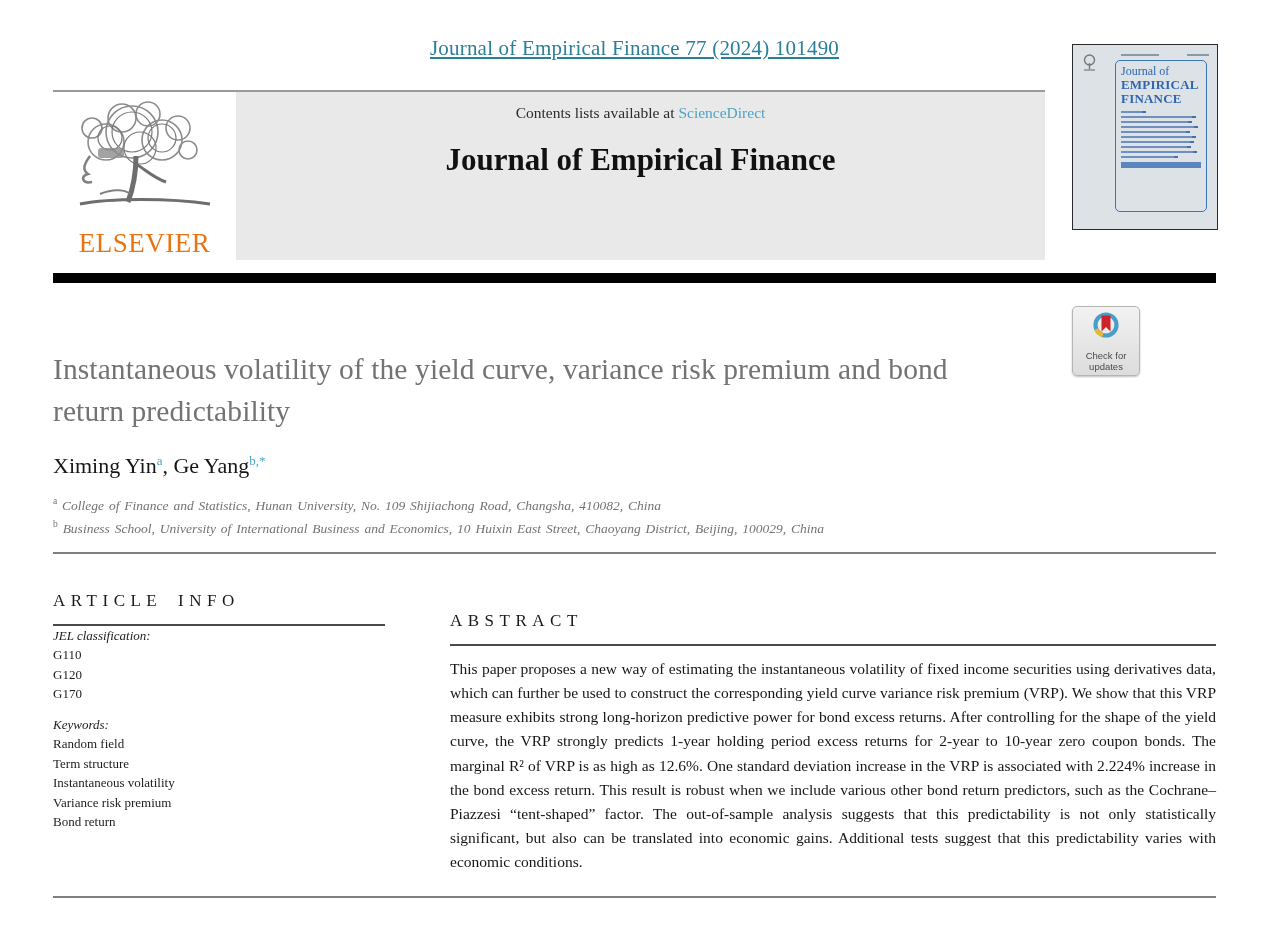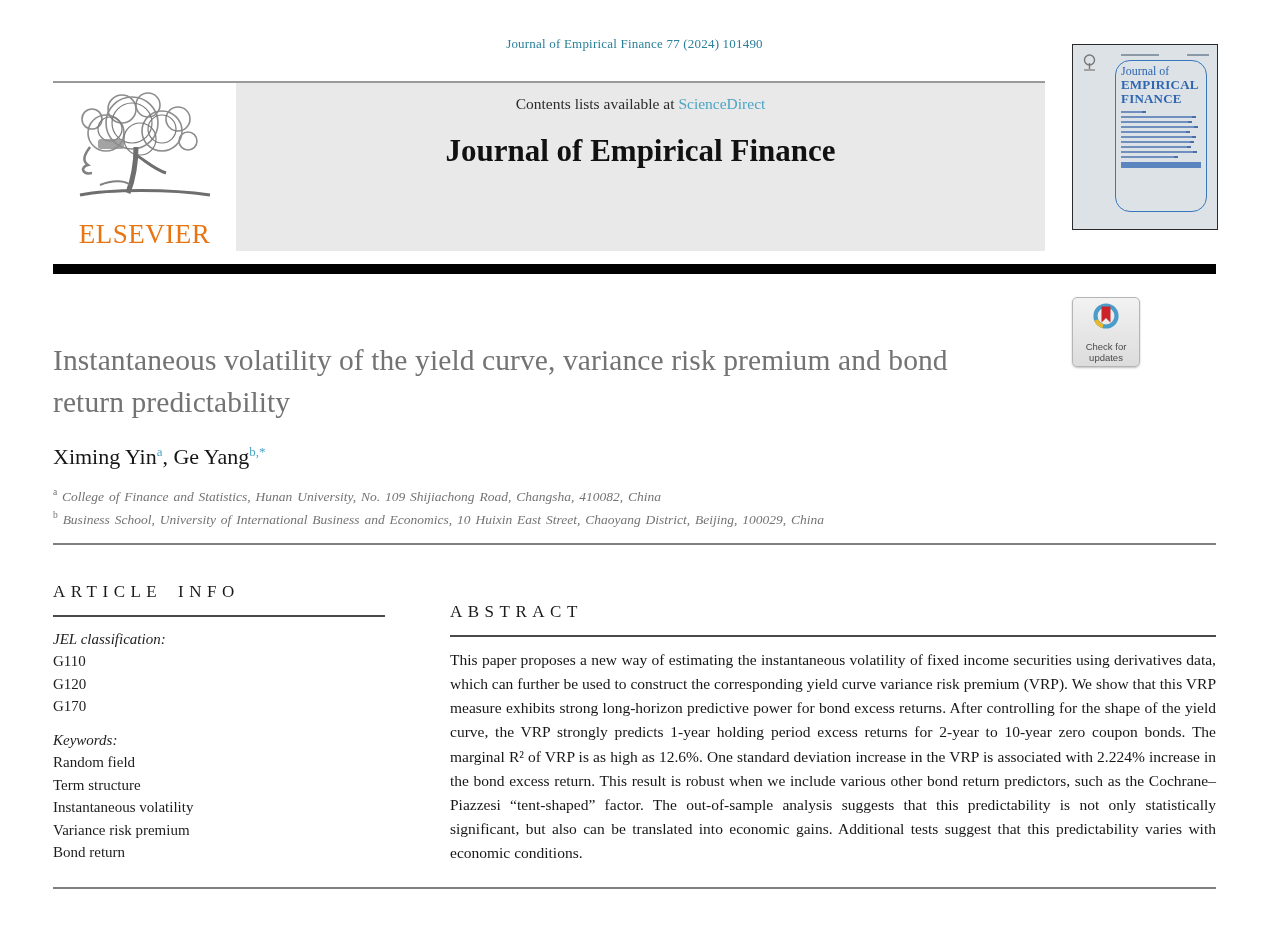--- a/index.html
+++ b/index.html
@@ -1,38 +1,38 @@
 <!DOCTYPE html>
 <html><head>
 <meta charset="utf-8">
 <style>
   html,body { margin:0; padding:0; background:#ffffff; }
   body { width:1269px; height:933px; position:relative; font-family:"Liberation Serif", serif; color:#1c1c1c; overflow:hidden; }
   .content { width:1163px; margin:0 auto; position:relative; }
 
   
-  .top-ref { padding-top:36px; text-align:center; font-size:13px; color:#2a7f99; letter-spacing:.2px; }
+  .top-ref { padding-top:36px; text-align:center; font-size:21px; color:#2a7f99; letter-spacing:.2px;text-decoration:underline; }
 
   
   .header-rule { margin-top:29px; width:992px; border-top:2px solid #9a9a9a; }
   .header-row { display:flex; width:992px; }
   .logo-block { width:183px; display:flex; flex-direction:column; align-items:center; justify-content:flex-start; padding-top:6px; }
   .elsevier-word { font-size:27px; color:#e87511; letter-spacing:.5px; margin-top:2px; font-weight:500; }
   .graybox { width:809px; background:#e9e9e9; height:168px; text-align:center; padding-top:12px; box-sizing:border-box; }
   .contents-line { font-size:15.5px; color:#2b2b2b; }
   .link-teal { color:#4da4c4; }
   .journal-title { font-size:31px; font-weight:600; color:#111; margin-top:20px; }
   .homepage-line { font-family:"Liberation Sans", sans-serif; font-size:15px; color:#222; margin-top:27px; }
   .link-blue { color:#3f8fce; }
 
   
   .cover { position:absolute; left:1019px; top:44px; width:144px; height:184px; background:#dde2e7; border:1.5px solid #2a2a2a; }
   .cover-minitree { position:absolute; left:9px; top:9px; width:15px; height:18px; }
   .cover-topline { position:absolute; top:9px; height:2px; background:#8b98a6; }
-  .cover-box { position:absolute; left:42px; top:15px; width:92px; height:152px; border:1.5px solid #3a76bc; border-radius:15px; padding:4px 5px; box-sizing:border-box; }
+  .cover-box { position:absolute; left:42px; top:15px; width:92px; height:152px; border:1.5px solid #3a76bc; border-radius:5px; padding:4px 5px; box-sizing:border-box; }
   .cover-box-title { color:#2e66b0; line-height:1.08; }
   .cb-l1 { font-size:12px; }
   .cb-l2, .cb-l3 { font-size:13px; font-weight:bold; letter-spacing:.2px; }
   .cover-toc { margin-top:5px; }
   .toc-line { height:1.5px; background:#6f8fbe; margin-bottom:3.5px; position:relative; }
   .toc-line::after { content:""; position:absolute; right:-1px; top:0; width:4px; height:1.5px; background:#4a6fa8; }
   .cover-botbar { margin-top:4px; height:6px; background:#2e66b0; opacity:.75; }
 
   
   .black-bar { margin-top:13px; height:10px; background:#000; }
@@ -49,21 +49,21 @@
   .affils sup { font-style:normal; font-size:9.5px; }
 
   .full-rule { margin-top:13px; border-top:2px solid #7f7f7f; }
 
   
   .cols { display:flex; }
   .col-left { width:332px; margin-right:65px; flex:none; }
   .col-right { flex:1;margin-top:20px; }
   .section-heading { margin-top:37px; font-size:17px; letter-spacing:5.5px; word-spacing:6px; color:#1a1a1a; }
   .heading-rule { margin-top:13px; border-top:2px solid #4a4a4a; }
-  .info-body { margin-top:11px; font-size:15px; line-height:1.5; }
+  .info-body { font-size:13px; line-height:1.5; }
   .info-label { font-style:italic; }
   .info-block2 { margin-top:11px; }
   .abstract-body { margin-top:11px; font-size:15.5px; line-height:1.56; text-align:justify; color:#161616; }
   .bottom-rule { margin-top:22px; border-top:2px solid #7f7f7f; }
 </style>
 </head>
 <body>
 
 <div class="content">
 

